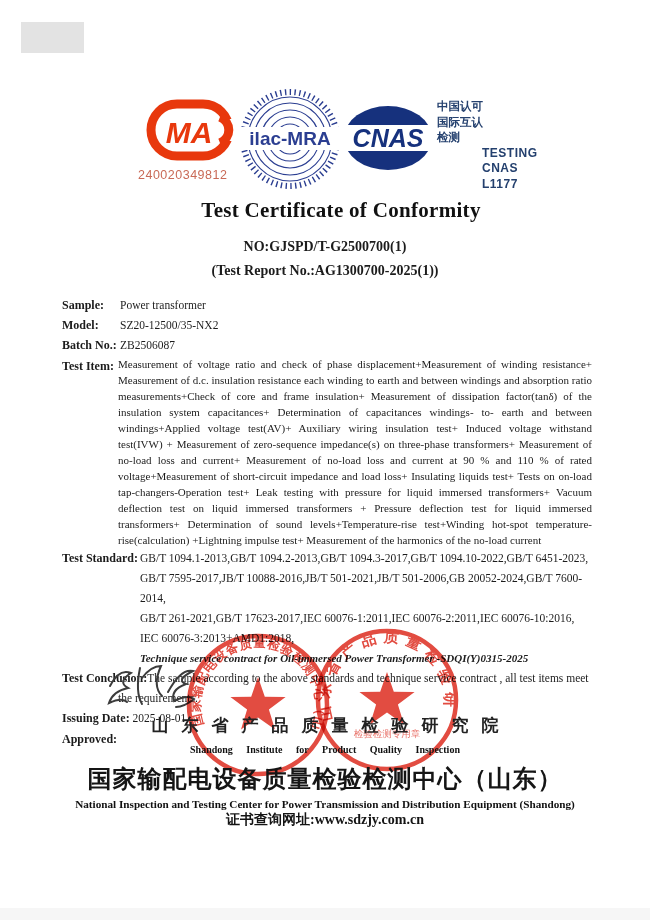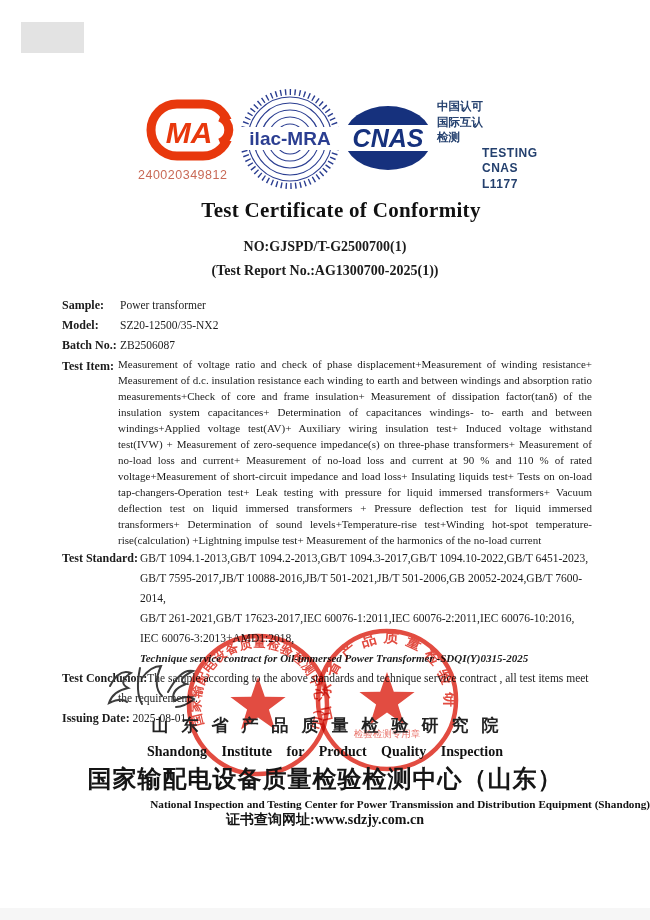--- a/index.html
+++ b/index.html
@@ -47,25 +47,25 @@
   
   .stamp { mix-blend-mode:multiply; opacity:.9; }
   .stamp-left { left:183px; top:630px; width:150px; height:150px; }
   .stamp-right{ left:312px; top:625px; width:150px; height:150px; }
   .signature { left:100px; top:652px; width:100px; height:74px; }
   .sig-name { position:absolute; left:0; top:0; color:transparent; font-size:10px; }
 
   
   .org-cn { left:0; top:714px; width:650px; text-align:center; font-size:17px; font-weight:bold;
     letter-spacing:13px; text-indent:13px; color:#222; }
-  .org-en { left:0; top:744px; width:650px; text-align:center; font-size:14px; font-weight:bold;
+  .org-en { left:0; top:744px; width:650px; text-align:center; font-size:10px; font-weight:bold;
     word-spacing:11px; color:#111; }
   .center-cn { left:0; top:763px; width:650px; text-align:center; font-size:24px; font-weight:bold;
     letter-spacing:1px; color:#151515; }
-  .center-en { left:0; top:798px; width:650px; text-align:right; font-size:11.2px; font-weight:bold; color:#111; }
+  .center-en { left:0; top:798px; width:650px; text-align:center; font-size:11.2px; font-weight:bold; color:#111; }
   .query-url { left:0; top:811px; width:650px; text-align:center; font-size:14px; font-weight:bold; color:#141414; }
   .bottom-strip { left:0; top:908px; width:650px; height:12px; background:#f6f6f6; }
 </style>
 </head>
 <body>
 
 <div class="page">
 
   <div class="abs redact-box"></div>
 
@@ -135,20 +135,23 @@
         <div class="std-contract">Technique service contract for Oil-immersed Power Transformer -SDQI(Y)0315-2025</div>
       </div>
     </div>
     <div class="concl">
       <span class="lbl">Test Conclusion:</span><span>The sample according to the above standards and technique service contract , all test items meet the requirements.</span>
     </div>
     <div class="inline-row">
       <span class="lbl">Issuing Date:</span>
       <span>2025-08-01</span>
     </div>
+    <div class="inline-row">
+      <span class="lbl">Approved:</span>
+    </div>
   </div>
 
   <div class="abs signature">
     <span class="sig-name">徐仲春</span>
     <svg viewBox="0 0 100 74" width="100" height="74">
       <g fill="none" stroke="#3c3c3c" stroke-width="2" stroke-linecap="round">
         <path d="M10,34 q9,-18 21,-13 q-14,9 -3,15 q-15,3 -19,15 q13,-6 18,-1"></path>
         <path d="M40,16 q-5,24 2,36 M42,26 q9,-12 19,-12 q-9,20 1,30"></path>
         <path d="M68,40 q13,-24 25,-21 q-18,9 -7,13 q-16,6 -12,17 q14,-7 20,-2 q-10,8 -18,8"></path>
       </g>

